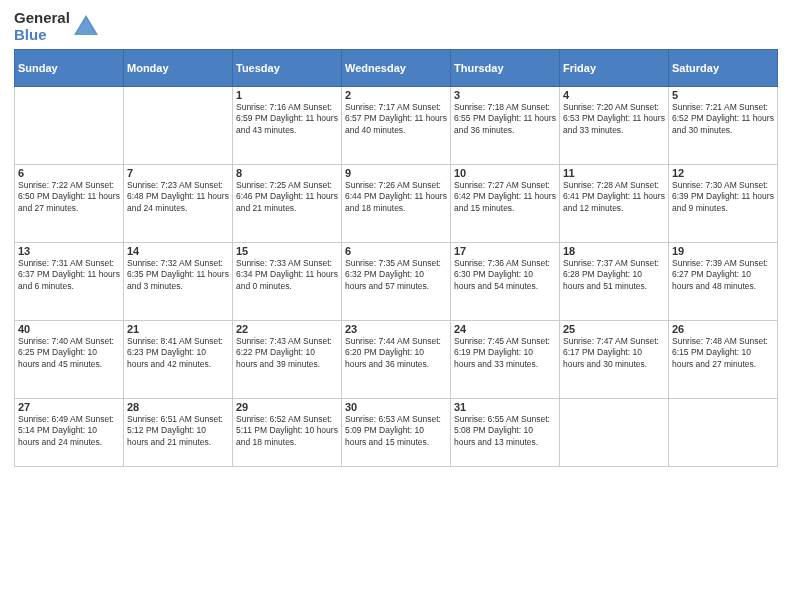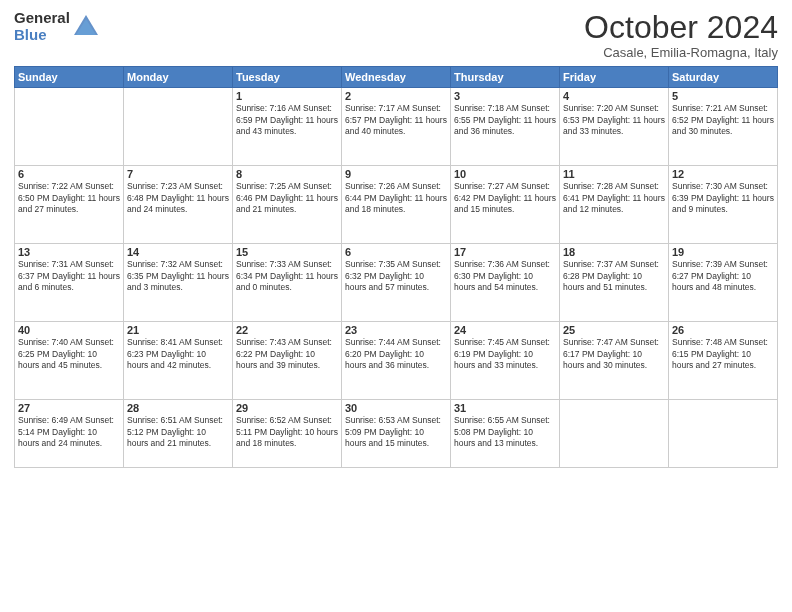--- a/index.html
+++ b/index.html
@@ -45,21 +45,21 @@
       width: 100%;
       border-collapse: collapse;
       flex: 1;
       table-layout: fixed;
     }
     .calendar th {
       background: #4a7fc1;
       color: #fff;
       font-size: 11px;
       font-weight: bold;
-      padding: 4px 3px;
+      padding: 12px 3px;
       text-align: left;
       border: 1px solid #3a6aaa;
       margin-top: 41px;
     }
     .calendar td {
       border: 1px solid #ccc;
       vertical-align: top;
       padding: 2px 3px;
       font-size: 9px;
       color: #333;
@@ -103,24 +103,20 @@
       <div class="logo-line1">
         <div style="display:flex;flex-direction:column;align-items:flex-start;">
           <span style="font-size:15px;font-weight:bold;color:#333;line-height:1.1;">General</span>
           <span style="font-size:15px;font-weight:bold;color:#4a7fc1;line-height:1.1;">Blue</span>
         </div>
         <svg class="logo-icon" viewBox="0 0 28 28" xmlns="http://www.w3.org/2000/svg">
           <polygon points="14,2 26,22 2,22" fill="#4a7fc1" opacity="0.85"></polygon>
           <polygon points="14,6 24,22 4,22" fill="#6aaae0" opacity="0.5"></polygon>
         </svg>
       </div>
-    </div>
-    <div class="title-block">
-      <div class="month-title">October 2024</div>
-      <div class="subtitle">Casale, Emilia-Romagna, Italy</div>
     </div>
   </div>
 
   <table class="calendar">
     <thead>
       <tr>
         <th>Sunday</th>
         <th>Monday</th>
         <th>Tuesday</th>
         <th>Wednesday</th>

